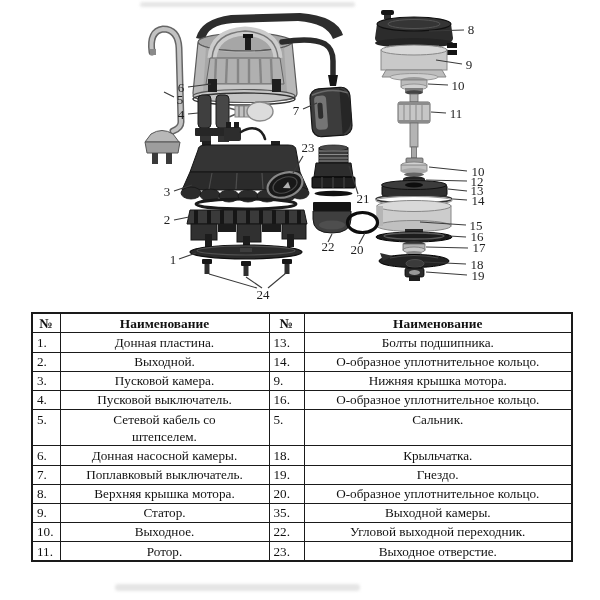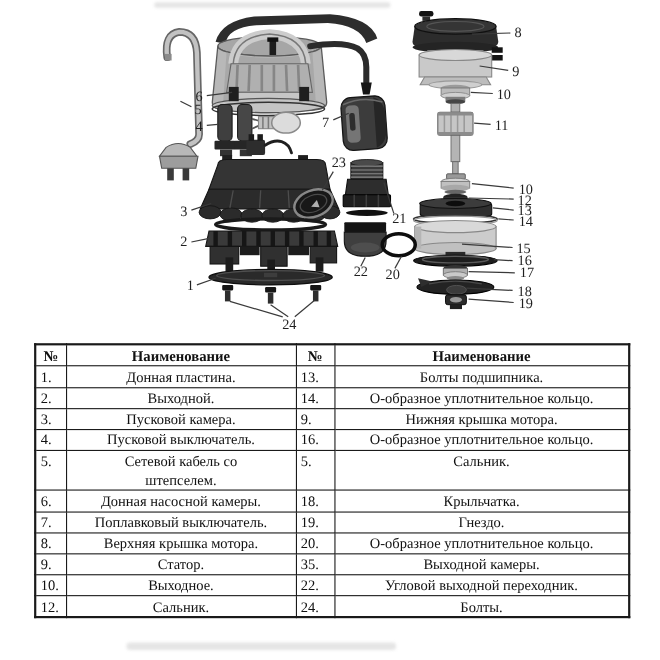--- a/index.html
+++ b/index.html
@@ -450,19 +450,19 @@
       <td class="num">35.</td>
       <td>Выходной камеры.</td>
     </tr>
     <tr class="r">
       <td class="num">10.</td>
       <td>Выходное.</td>
       <td class="num">22.</td>
       <td>Угловой выходной переходник.</td>
     </tr>
     <tr class="r">
-      <td class="num">12.</td>
-      <td>Сальник.</td>
-      <td class="num">24.</td>
-      <td>Болты.</td>
+      <td class="num">11.</td>
+      <td>Ротор.</td>
+      <td class="num">23.</td>
+      <td>Выходное отверстие.</td>
     </tr>
   </tbody>
 </table>
 
 </body></html>

